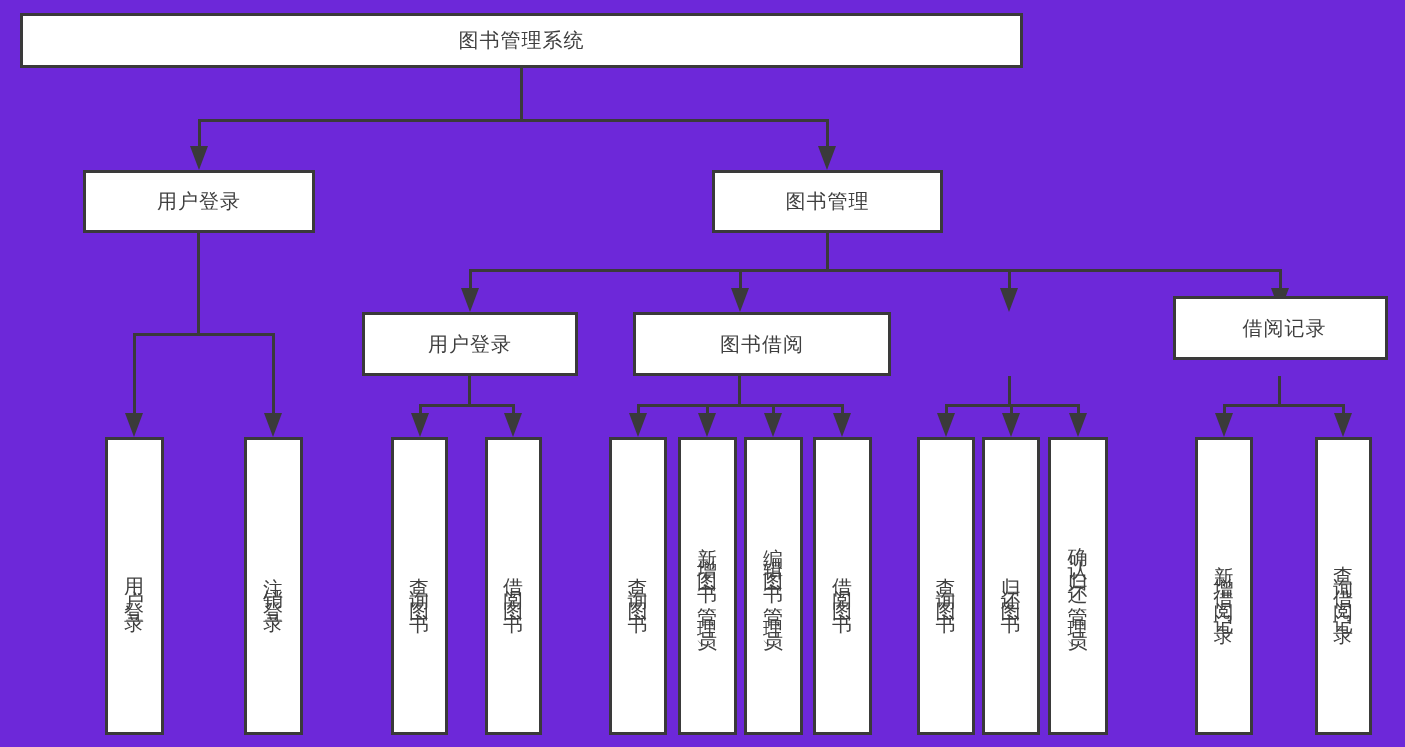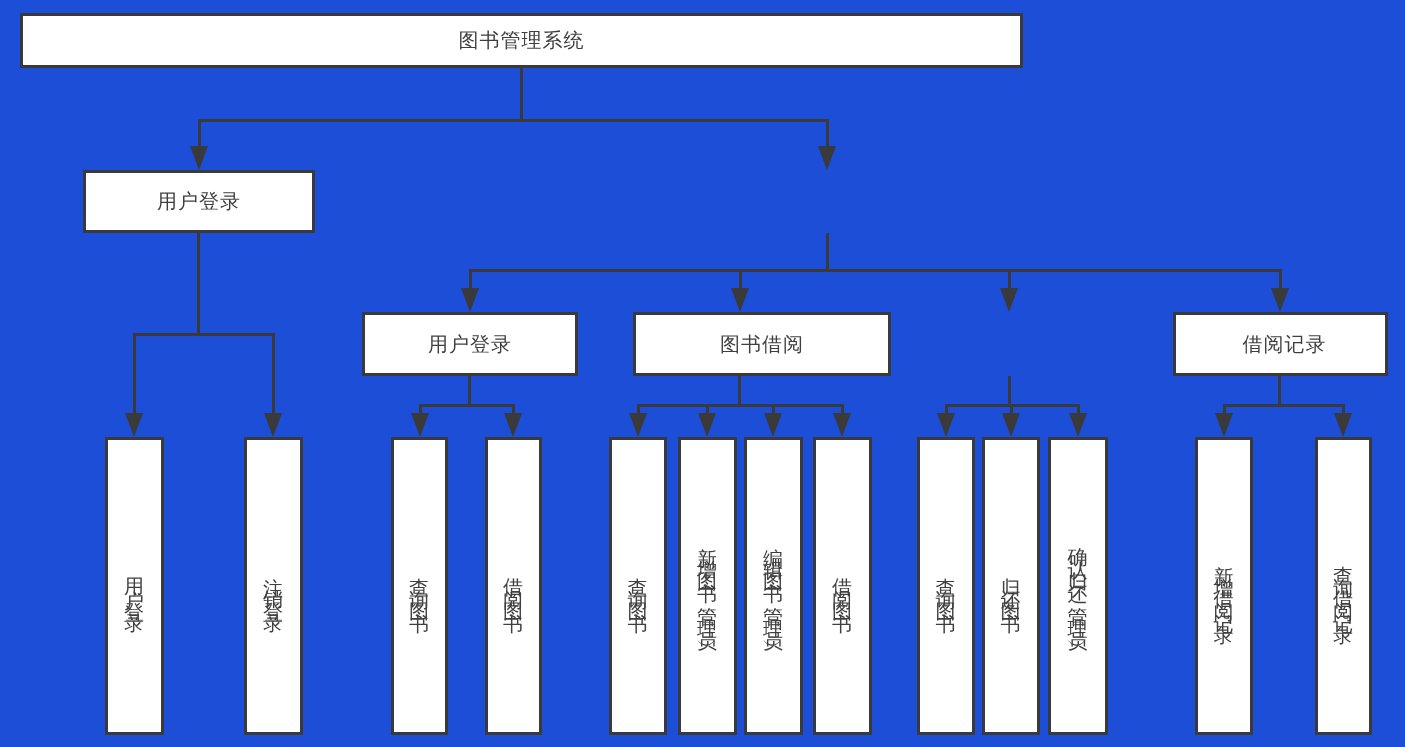--- a/index.html
+++ b/index.html
@@ -1,20 +1,20 @@
 <!DOCTYPE html>
 <html><head>
 <meta charset="utf-8">
 <style>
   html, body { margin: 0; padding: 0; background: #ffffff; }
   #canvas {
     position: relative;
     width: 1405px;
     height: 747px;
-    background: #1d4ed8;
+    background: #6d28d9;
     font-family: "Liberation Sans", "DejaVu Sans", sans-serif;
     color: #3f3f3f;
     overflow: hidden;
   }
   .box {
     position: absolute;
     box-sizing: border-box;
     border: 3px solid #3a3a3a;
     background: #ffffff;
     display: flex;
@@ -74,20 +74,23 @@
   <div class="vline" style="left:520px; top:68px; height:54px;"></div>
   <div class="hline" style="left:198px; top:119px; width:631px;"></div>
   <div class="vline" style="left:198px; top:119px; height:30px;"></div>
   <div class="arrowhead" style="left:190px; top:146px;"></div>
   <div class="vline" style="left:826px; top:119px; height:30px;"></div>
   <div class="arrowhead" style="left:818px; top:146px;"></div>
 
   <div class="box" style="left:83px; top:170px; width:232px; height:63px;">
     <span>用户登录</span>
   </div>
+  <div class="box" style="left:712px; top:170px; width:231px; height:63px;">
+    <span>图书管理</span>
+  </div>
 
   <div class="vline" style="left:197px; top:233px; height:102px;"></div>
   <div class="hline" style="left:133px; top:333px; width:142px;"></div>
   <div class="vline" style="left:133px; top:333px; height:82px;"></div>
   <div class="arrowhead" style="left:125px; top:413px;"></div>
   <div class="vline" style="left:272px; top:333px; height:82px;"></div>
   <div class="arrowhead" style="left:264px; top:413px;"></div>
 
   <div class="vline" style="left:826px; top:233px; height:38px;"></div>
   <div class="hline" style="left:469px; top:269px; width:813px;"></div>
@@ -99,21 +102,21 @@
   <div class="arrowhead" style="left:1000px; top:288px;"></div>
   <div class="vline" style="left:1279px; top:269px; height:21px;"></div>
   <div class="arrowhead" style="left:1271px; top:288px;"></div>
 
   <div class="box" style="left:362px; top:312px; width:216px; height:64px;">
     <span>用户登录</span>
   </div>
   <div class="box" style="left:633px; top:312px; width:258px; height:64px;">
     <span>图书借阅</span>
   </div>
-  <div class="box" style="left:1173px; top:312px; width:215px; height:64px;padding-left:8px;">
+  <div class="box" style="left:1173px; top:296px; width:215px; height:64px;padding-left:8px;">
     <span>借阅记录</span>
   </div>
 
   <div class="vline" style="left:468px; top:376px; height:30px;"></div>
   <div class="hline" style="left:419px; top:404px; width:96px;"></div>
   <div class="vline" style="left:419px; top:404px; height:10px;"></div>
   <div class="arrowhead" style="left:411px; top:413px;"></div>
   <div class="vline" style="left:512px; top:404px; height:10px;"></div>
   <div class="arrowhead" style="left:504px; top:413px;"></div>
 

